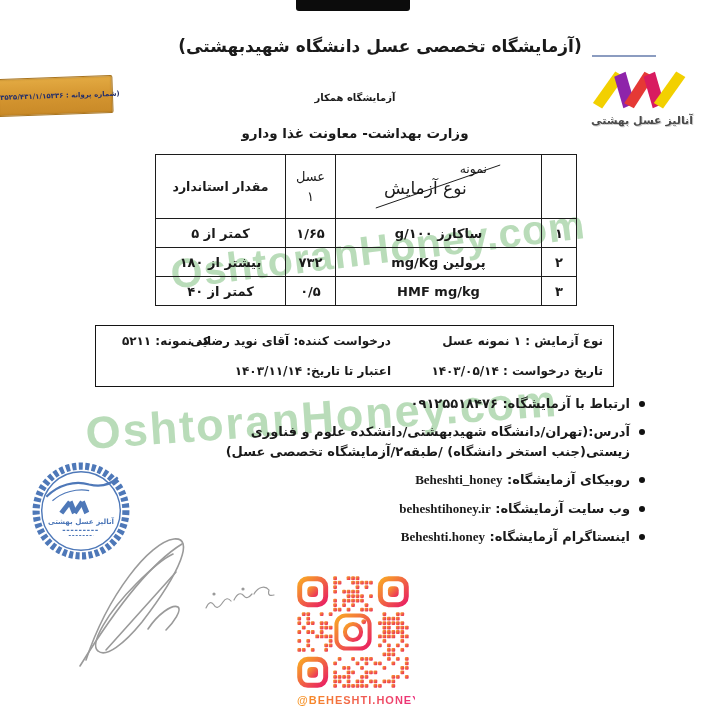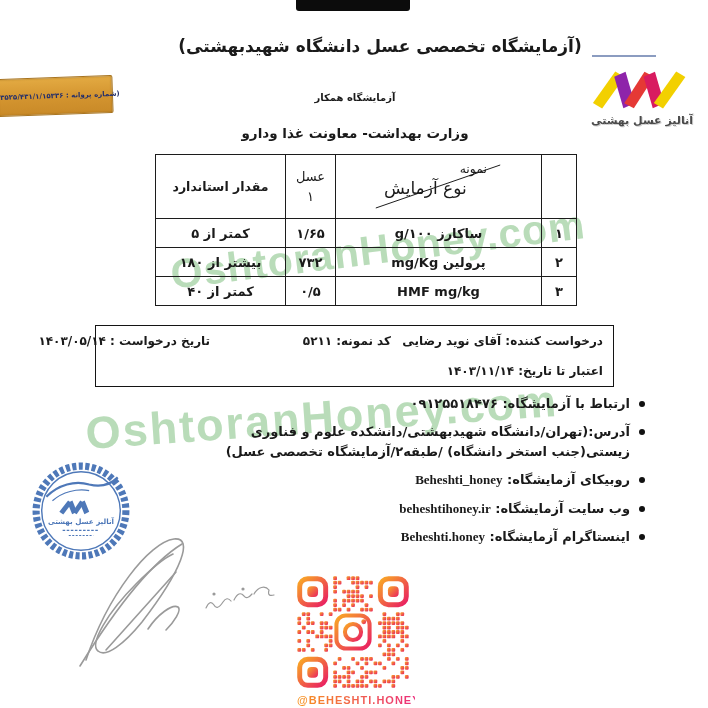--- a/index.html
+++ b/index.html
@@ -151,20 +151,21 @@
       <span></span>
       <span class="unit">HMF mg/kg</span>
     </td>
     <td class="val">۰/۵</td>
     <td>کمتر از ۴۰</td>
   </tr>
 </tbody>
   </table>
 
 <div class="abs z2 infobox">
+  <div class="cell">نوع آزمایش : ۱ نمونه عسل</div>
   <div class="cell">درخواست کننده:  آقای نوید رضایی</div>
   <div class="cell">کد نمونه:  ۵۲۱۱</div>
   <div class="cell">تاریخ درخواست :  ۱۴۰۳/۰۵/۱۴</div>
   <div class="cell">اعتبار تا تاریخ: ۱۴۰۳/۱۱/۱۴</div>
   <div class="cell"></div>
 </div>
 
 <ul class="abs z2 contact">
   <li>
     <span>ارتباط با آزمایشگاه:</span>

